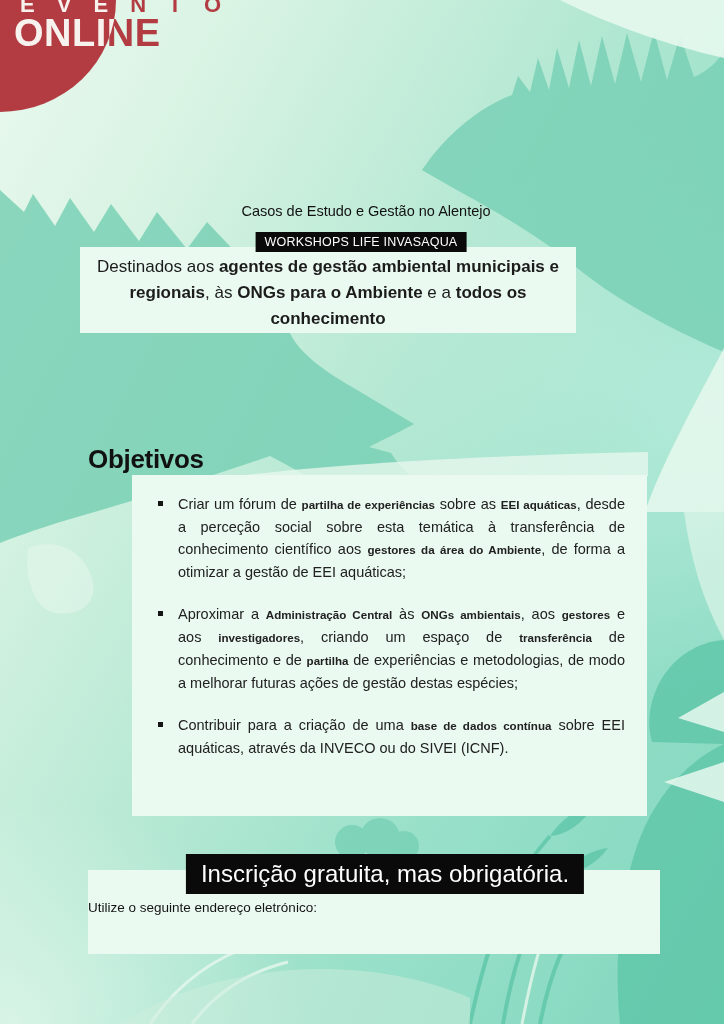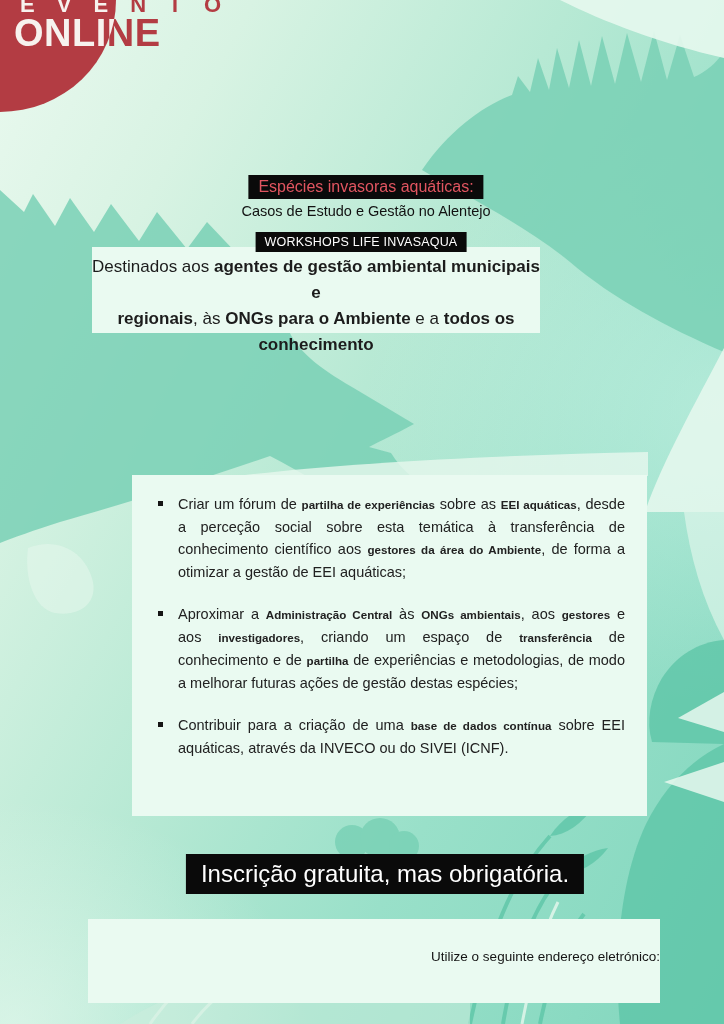--- a/index.html
+++ b/index.html
@@ -26,34 +26,34 @@
   .logo-white .logo-evento, .logo-white .logo-online { color:#f7f2ee; }
 
   
   .black { background:#0a0a0a; white-space:nowrap; position:absolute; transform:translateX(-50%); z-index:4; }
   .banner-title   { left:366px; top:175px; padding:3px 10px; font-size:16px; color:#e15560; }
   .subtitle       { position:absolute; left:366px; top:203px; transform:translateX(-50%); white-space:nowrap;
                     font-size:14.5px; color:#121212; z-index:3; }
   .banner-workshops { left:361px; top:232px; padding:3px 9px; font-size:12.5px; color:#ffffff; letter-spacing:.2px; }
 
   .panel { position:absolute; background:#eafaf1; z-index:3; }
-  .intro-box { left:92px; top:247px; width:448px; height:86px; text-align:center;
+  .intro-box { left:80px; top:247px; width:496px; height:86px; text-align:center;
                font-size:17px; line-height:26px; color:#1c1c1c; padding-top:7px; box-sizing:border-box; }
   .seg-bold { font-weight:700; }
   .seg-bold-small { font-weight:700; font-size:.8em; letter-spacing:0; }
 
   .obj-heading { position:absolute; left:88px; top:444px; font-size:26px; font-weight:700; color:#111; z-index:4; letter-spacing:-.3px; }
   .obj-box { left:132px; top:475px; width:515px; height:341px; box-sizing:border-box; padding:18px 22px 0 16px; overflow:hidden; }
   .obj-box ul { margin:0; padding:0; list-style:none; }
   .obj-box li { position:relative; padding-left:30px; margin-bottom:20px; text-align:justify;
                 font-size:14.5px; line-height:22px; color:#212121; }
   .bullet-sq { position:absolute; left:10px; top:8px; width:5px; height:5px; background:#151515; }
 
   .banner-register { left:385px; top:854px; padding:6px 15px; font-size:24px; color:#ffffff; z-index:5; }
-  .footer-box { left:88px; top:919px; width:572px; height:84px; box-sizing:border-box; padding-top:30px; text-align:right; z-index:4; }
+  .footer-box { left:88px; top:870px; width:572px; height:84px; box-sizing:border-box; padding-top:30px; text-align:left; z-index:4; }
   .footer-instruction { font-size:13.5px; color:#141414; }
   .footer-link { display:inline-block; margin-top:7px; font-size:12.5px; color:#2b57c8; text-decoration:underline; cursor:pointer; }
 </style>
 </head>
 <body>
 
 <div class="page">
 
   <svg class="bg" width="724" height="1024" viewBox="0 0 724 1024">
 
@@ -96,26 +96,26 @@
     <div class="logo-online">ONLINE</div>
   </div>
 
   <div class="logo-clip">
     <div class="logo-text logo-white">
       <div class="logo-evento">E V E N T O</div>
       <div class="logo-online">ONLINE</div>
     </div>
   </div>
 
-  <div class="black banner-title">Espécies invasoras aquáticas:</div>
   <div class="subtitle">Casos de Estudo e Gestão no Alentejo</div>
 
   <div class="panel intro-box"><span>Destinados aos </span><span class="seg-bold">agentes de gestão ambiental municipais e</span><br><span class="seg-bold">regionais</span><span>, às </span><span class="seg-bold">ONGs para o Ambiente</span><span> e a </span><span class="seg-bold">todos os conhecimento</span><br></div>
   <div class="black banner-workshops">WORKSHOPS LIFE INVASAQUA</div>
 
+  <div class="obj-heading">Objetivos</div>
   <div class="panel obj-box">
     <ul>
       <li>
         <span class="bullet-sq"></span>
         <span><span>Criar um fórum de </span><span class="seg-bold-small">partilha de experiências</span><span> sobre as </span><span class="seg-bold-small">EEI aquáticas</span><span>, desde a perceção social sobre esta temática à transferência de conhecimento científico aos </span><span class="seg-bold-small">gestores da área do Ambiente</span><span>, de forma a otimizar a gestão de EEI aquáticas;</span></span>
       </li>
       <li>
         <span class="bullet-sq"></span>
         <span><span>Aproximar a </span><span class="seg-bold-small">Administração Central</span><span> às </span><span class="seg-bold-small">ONGs ambientais</span><span>, aos </span><span class="seg-bold-small">gestores</span><span> e aos </span><span class="seg-bold-small">investigadores</span><span>, criando um espaço de </span><span class="seg-bold-small">transferência</span><span> de conhecimento e de </span><span class="seg-bold-small">partilha</span><span> de experiências e metodologias, de modo a melhorar futuras ações de gestão destas espécies;</span></span>
       </li>

